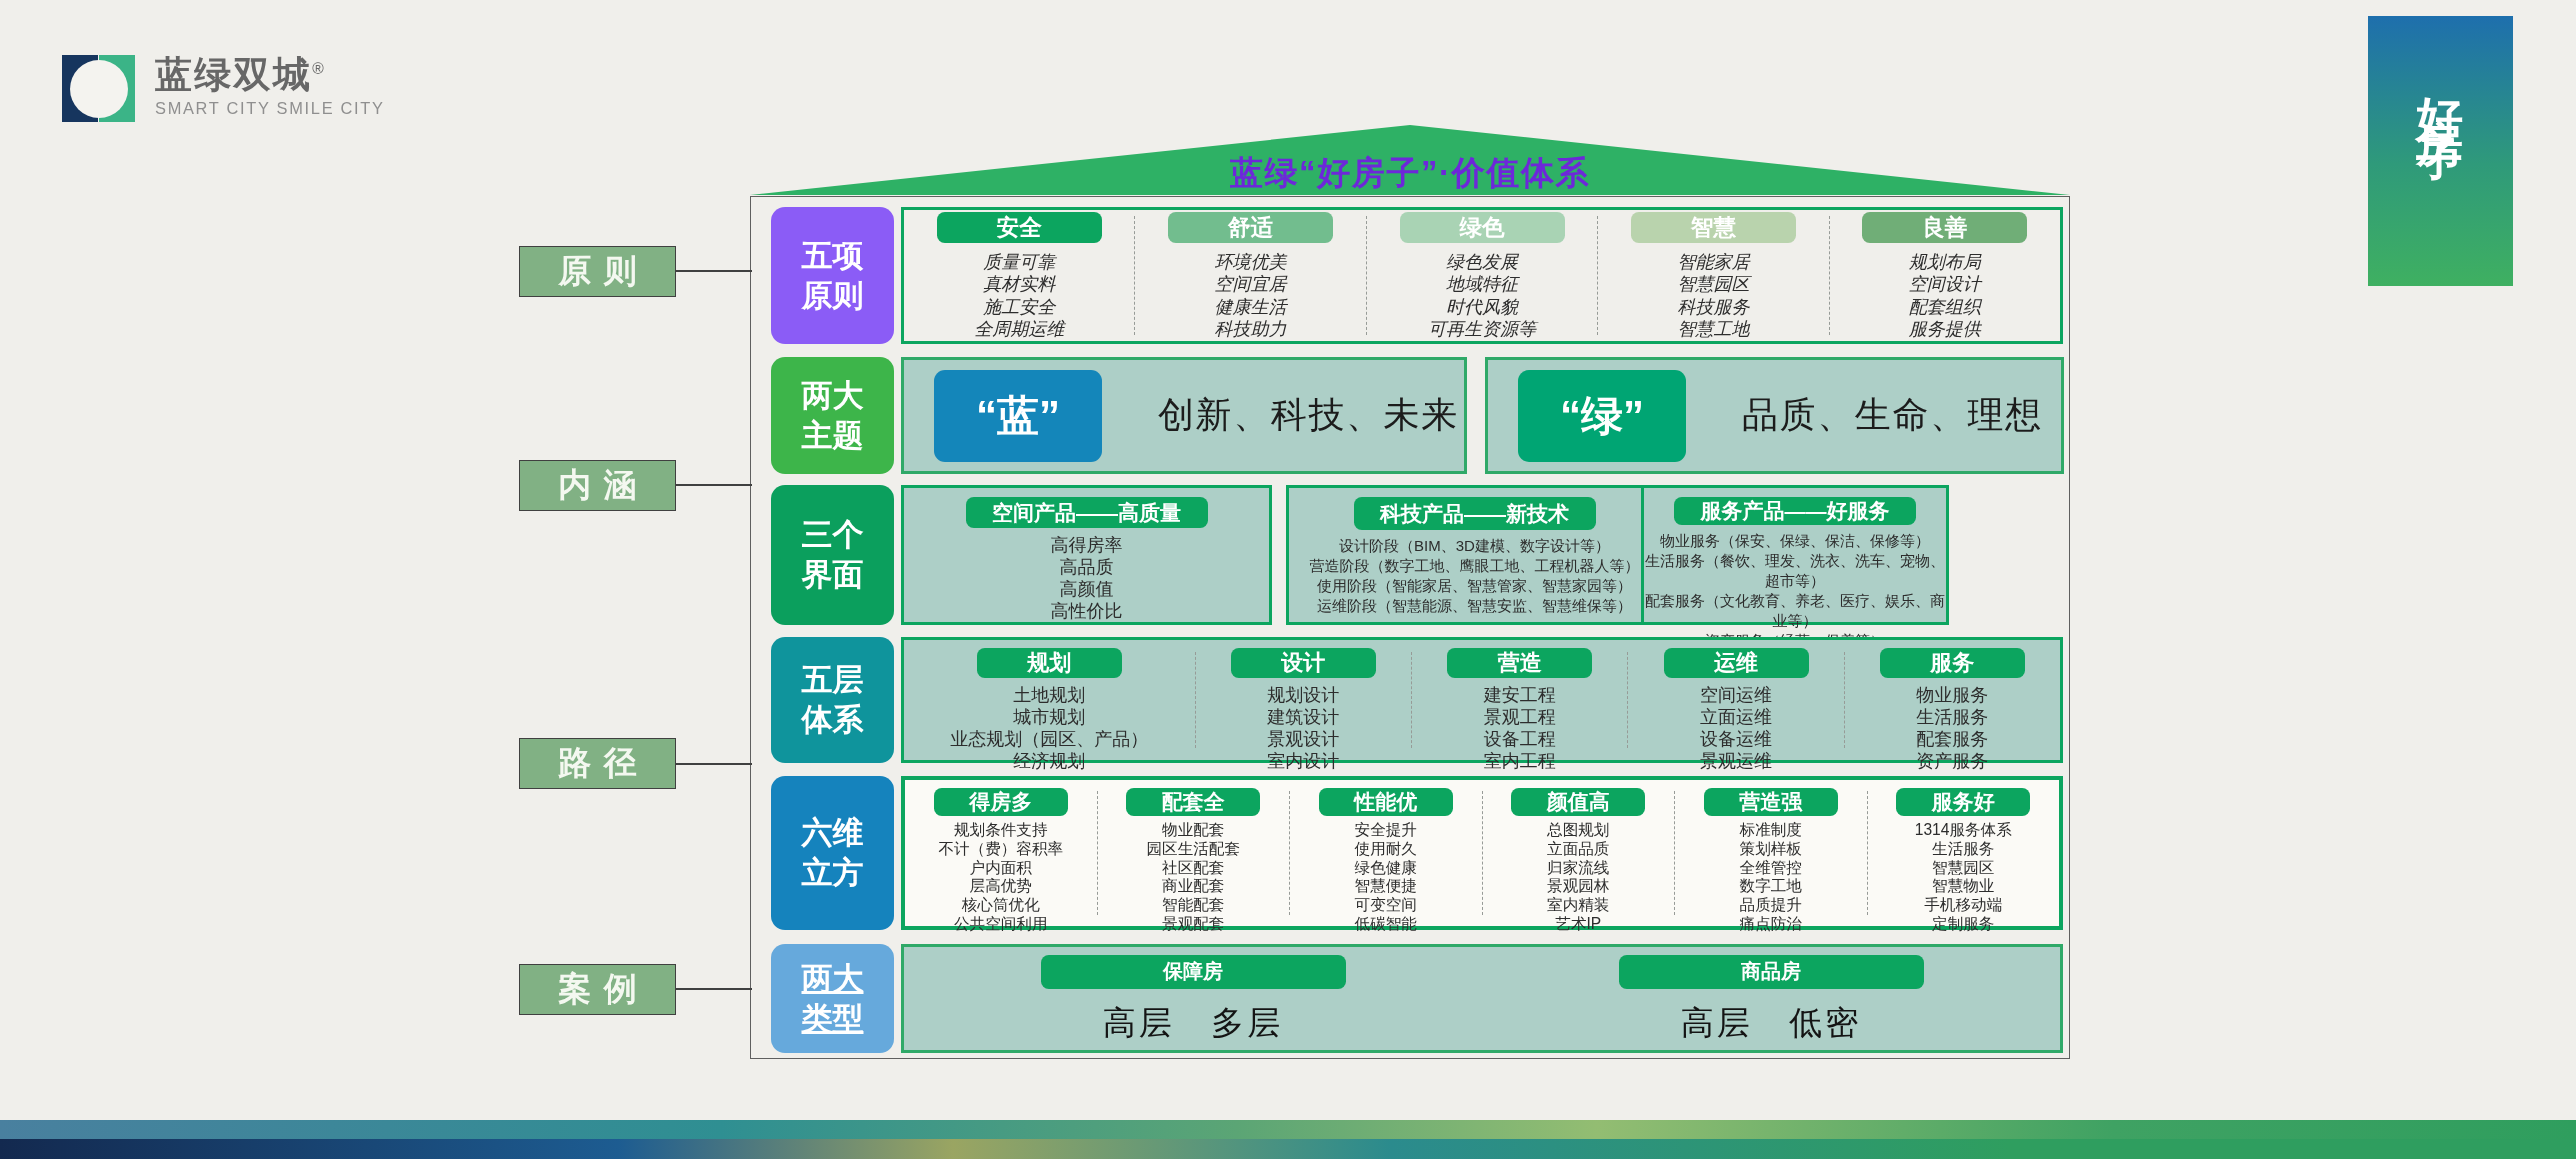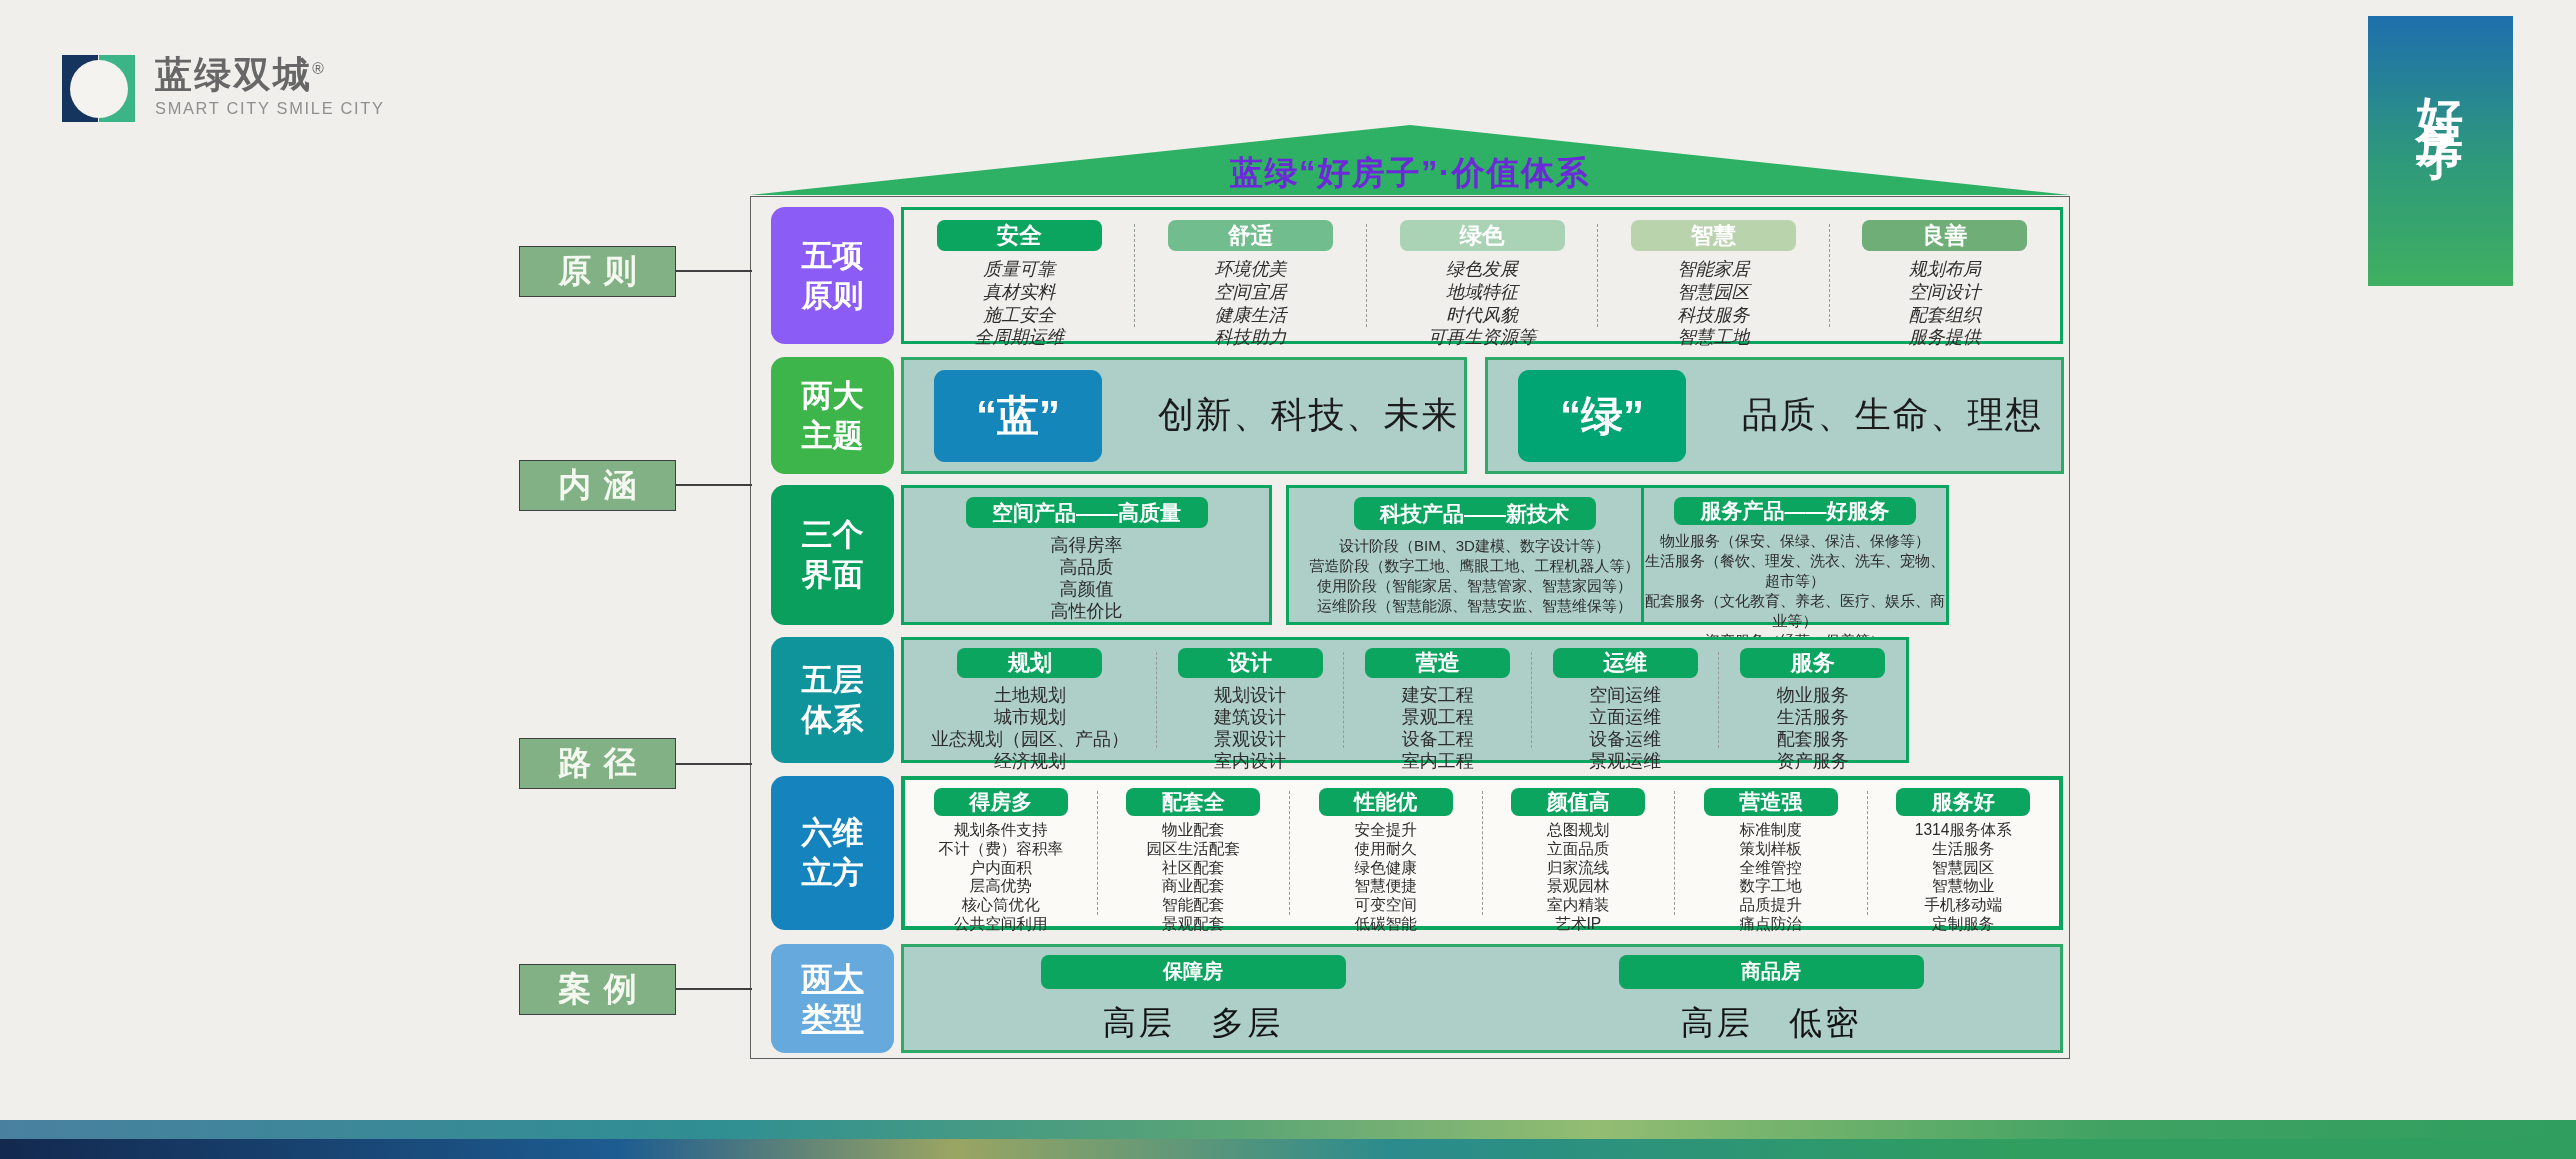--- a/index.html
+++ b/index.html
@@ -43,39 +43,39 @@
     justify-content:center;text-align:center;line-height:1.28;}
   .row-label span{display:block;width:2em;margin:auto;}
   
   .pill{background:#0ca55f;color:#fff;font-weight:bold;border-radius:7.8px;
     display:flex;align-items:center;justify-content:center;}
   .items{color:#2d2d2d;text-align:center;white-space:pre-line;}
   .vsep{border-left:1.6px dashed #979b97;margin:6.2px 0;}
   .col{flex:1;display:flex;flex-direction:column;align-items:center;}
   
   .p1{position:absolute;left:901px;top:207px;width:1162px;height:137px;
-    border:3.9px solid #0ca55f;box-sizing:border-box;display:flex;padding:8px 0;}
+    border:3.9px solid #0ca55f;box-sizing:border-box;display:flex;padding:0 0;}
   .p1 .pill{min-width:165px;height:33px;font-size:22.6px;margin-top:1.6px;}
   .p1 .items{margin-top:7.8px;font-size:18px;line-height:22.6px;font-style:italic;}
   
   .p2{position:absolute;top:357px;height:117px;border:3.1px solid #2fa968;
     background:#adcfc7;box-sizing:border-box;display:flex;align-items:center;}
   .p2a{left:901px;width:566px;} .p2b{left:1485px;width:579px;}
   .badge{width:168px;height:92px;border-radius:11px;color:#fff;font-size:42px;
     font-weight:bold;display:flex;align-items:center;justify-content:center;margin-left:30px;}
   .theme-text{font-size:36px;color:#1c1c1c;margin-left:56px;letter-spacing:1.6px;}
   
   .p3{position:absolute;top:485px;height:140px;border:3.1px solid #0ca55f;background:#adcfc7;
     box-sizing:border-box;display:flex;flex-direction:column;align-items:center;padding-top:9.3px;}
   .p3a{left:901px;width:371px;} .p3b{left:1286px;width:377px;} .p3c{left:1641px;width:308px;}
   .p3 .pill{height:33px;font-size:21px;padding:0 26.5px;}
   .p3 .items{margin-top:6.2px;font-size:18px;line-height:22px;}
   .p3 .items.dense{font-size:15px;line-height:20px;}
   
-  .p4{position:absolute;left:901px;top:637px;width:1008px;height:126px;
+  .p4{position:absolute;left:901px;top:637px;width:1162px;height:126px;
     border:3.9px solid #0ca55f;background:#adcfc7;box-sizing:border-box;display:flex;padding:6.2px 0;}
   .p4 .col.wide{flex:1.35;}
   .p4 .pill{width:145px;height:31px;font-size:22px;margin-top:1.6px;}
   .p4 .items{margin-top:6.2px;font-size:18px;line-height:22px;}
   
   .p5{position:absolute;left:901px;top:776px;width:1162px;height:154px;
     border:4.7px solid #0ca55f;background:#fbfaf6;box-sizing:border-box;display:flex;padding:4.7px 0;}
   .p5 .pill{width:134px;height:30px;font-size:21px;margin-top:3.1px;}
   .p5 .items{margin-top:5.5px;font-size:15.6px;line-height:18.7px;}
   

